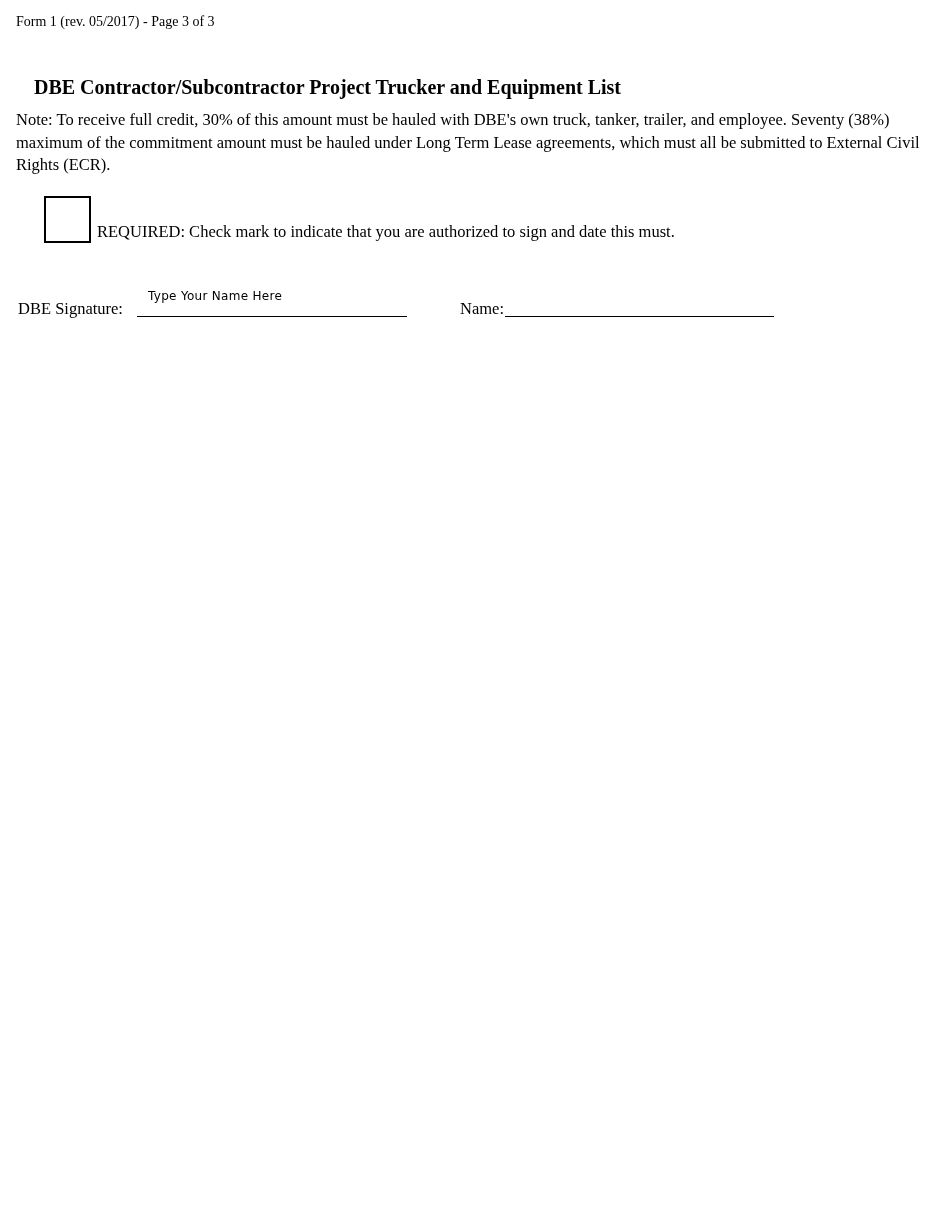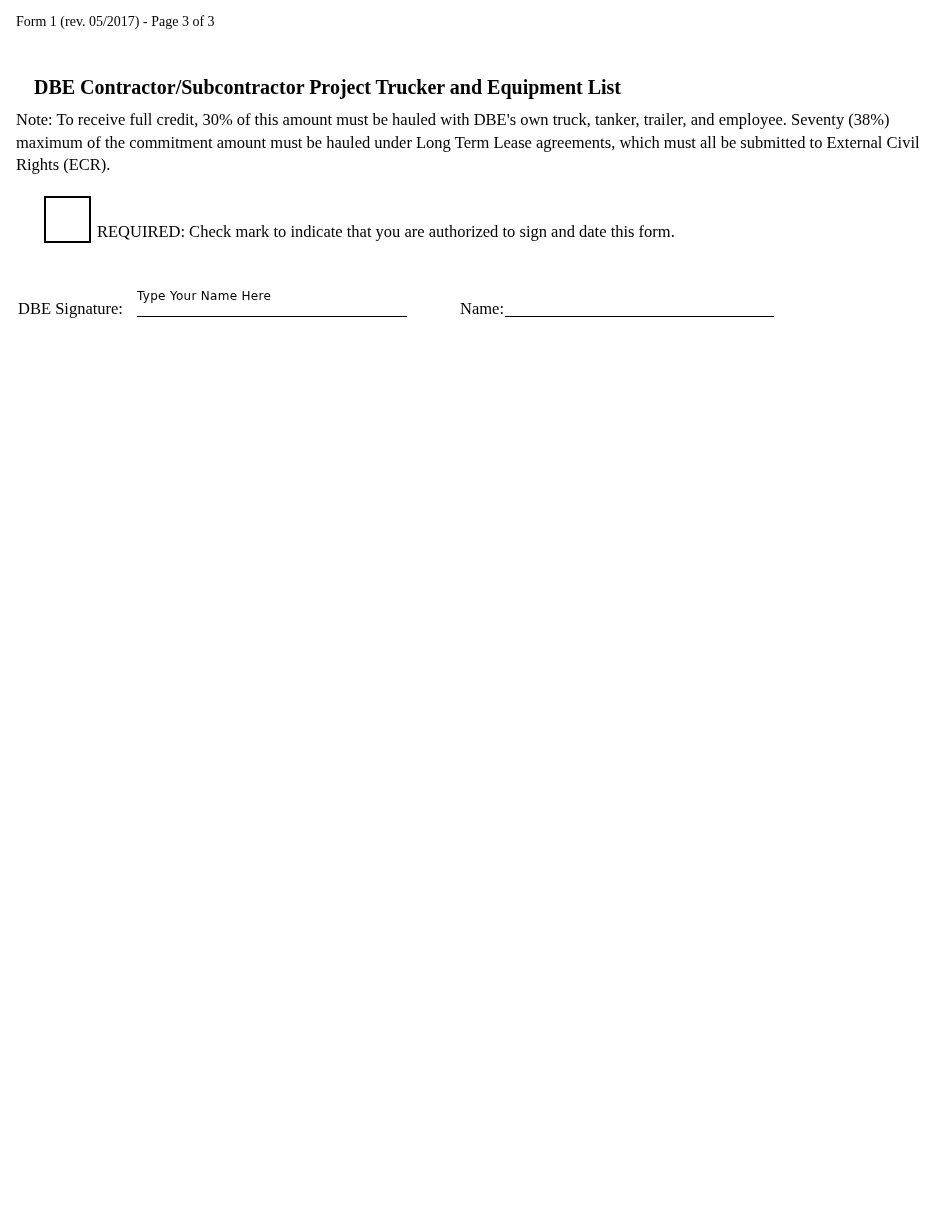--- a/index.html
+++ b/index.html
@@ -73,21 +73,21 @@
       position: absolute;
       left: 137px;
       top: 284px;
       width: 270px;
       height: 32px;
       border-bottom: 1px solid #000000;
       cursor: text;
     }
     .sig-field-text {
       position: absolute;
-      left: 0;
+      left: 11px;
       top: 5px;
       font-family: "DejaVu Sans", "Liberation Sans", sans-serif;
       font-size: 12px;
       letter-spacing: 0.3px;
       line-height: 14px;
       white-space: nowrap;
       color: #000000;
     }
     .date-label {
       position: absolute;
@@ -111,21 +111,21 @@
 <body>
 
 <div class="page-header">Form 1 (rev. 05/2017) - Page 3 of 3</div>
 
 <h1 class="form-title">DBE Contractor/Subcontractor Project Trucker and Equipment List</h1>
 
 <p class="note">Note: To receive full credit, 30% of this amount must be hauled with DBE's own truck, tanker, trailer, and employee. Seventy (38%) maximum of the commitment amount must be hauled under Long Term Lease agreements, which must all be submitted to External Civil Rights (ECR).</p>
 
 <div class="checkbox" role="checkbox" aria-checked="false"></div>
 
-<div class="required-label">REQUIRED: Check mark to indicate that you are authorized to sign and date this form.</div>
+<div class="required-label">REQUIRED: Check mark to indicate that you are authorized to sign and date this must.</div>
 
 <div class="sig-label">DBE Signature:</div>
 
 <div class="sig-field">
   <span class="sig-field-text">Type Your Name Here</span>
 </div>
 
 <div class="date-label">Name:</div>
 
 <div class="date-field"></div>

